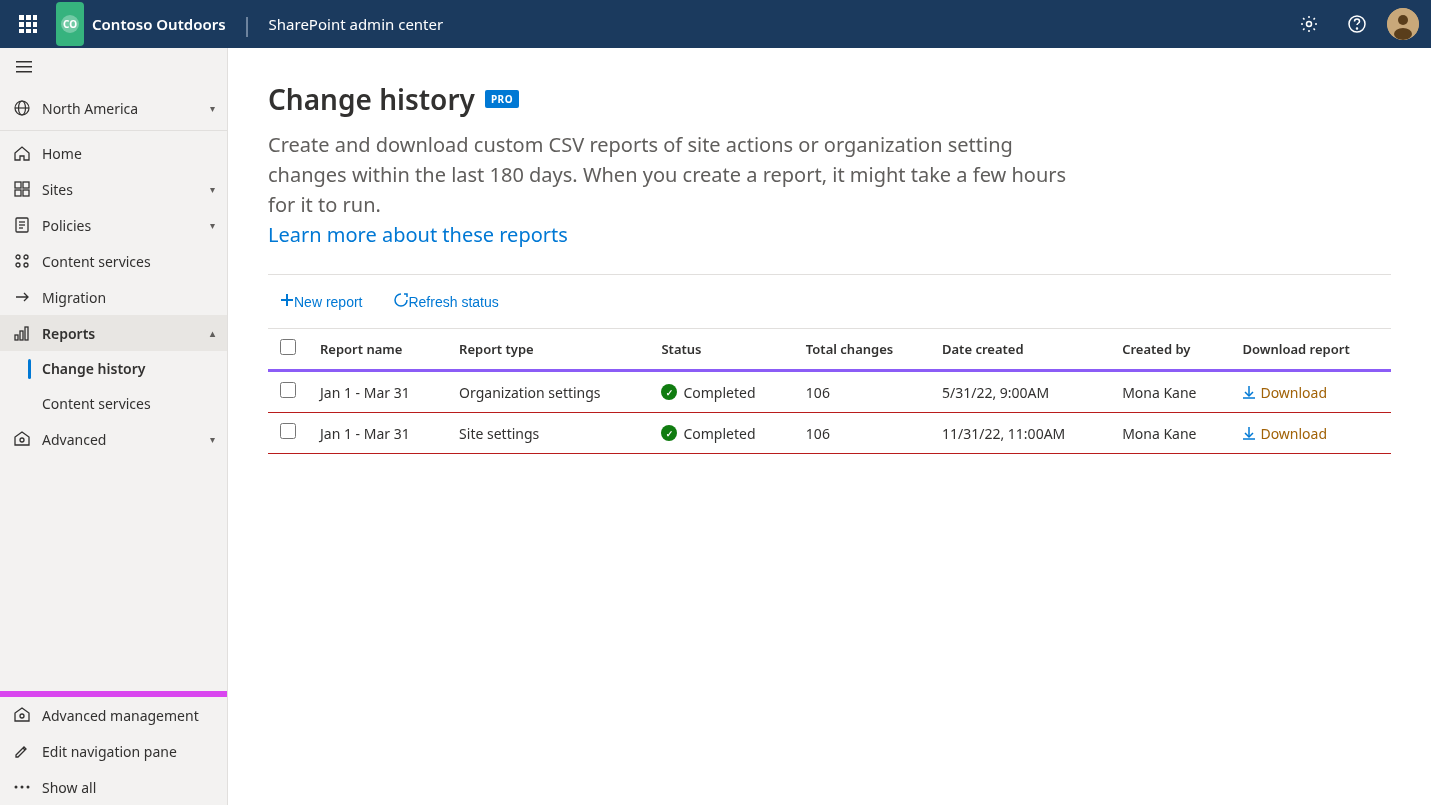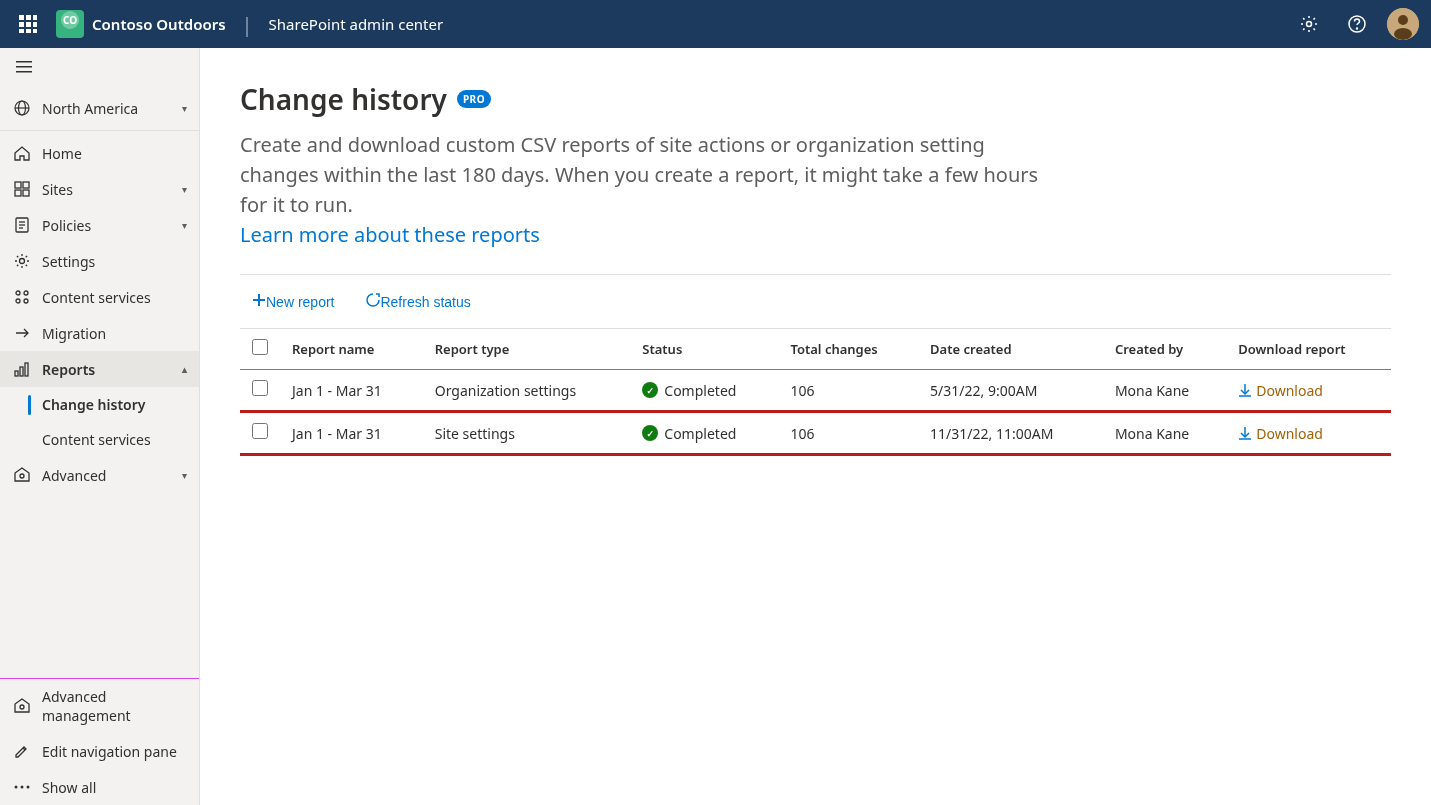--- a/index.html
+++ b/index.html
@@ -26,25 +26,25 @@
       height: 32px;
     }
     .topbar-logo {
       display: flex;
       align-items: center;
       gap: 8px;
       color: #fff;
     }
     .topbar-logo-icon {
       width: 28px;
-      height: 28px;
+      height: 44px;
       background: #36b37e;
       border-radius: 4px;
       display: flex;
-      align-items: flex-start;
+      align-items: center;
       justify-content: center;
       color: white;
       font-size: 14px;
       font-weight: bold;
     }
     .topbar-logo-text {
       font-size: 15px;
       font-weight: 600;
       color: #fff;
     }
@@ -86,21 +86,21 @@
 
     
     .main-layout {
       display: flex;
       flex: 1;
       overflow: hidden;
     }
 
     
     .sidebar {
-      width: 200px;
+      width: 228px;
       background: #f3f2f1;
       border-right: 1px solid #e1dfdd;
       display: flex;
       flex-direction: column;
       overflow-y: auto;
       flex-shrink: 0;
     }
 
     .sidebar-toggle {
       padding: 10px 16px;
@@ -189,21 +189,21 @@
       font-weight: 600;
       color: #323130;
     }
 
     .pro-badge {
       background: #0078d4;
       color: white;
       font-size: 10px;
       font-weight: 700;
       padding: 2px 6px;
-      border-radius: 9px;
+      border-radius: 2px;
       letter-spacing: 0.5px;
     }
 
     .page-desc {
       font-size: 20px;
       color: #605e5c;
       line-height: 1.5;
       max-width: 820px;
     }
 
@@ -240,28 +240,28 @@
       width: 100%;
       border-collapse: collapse;
     }
 
     .report-table th {
       text-align: left;
       padding: 10px 12px;
       font-size: 13px;
       font-weight: 600;
       color: #323130;
-      border-bottom: 1px solid #8b5cf6;
+      border-bottom: 3px solid #8b5cf6;
     }
 
     .report-table td {
       padding: 10px 12px;
       font-size: 14px;
       color: #323130;
-      border-bottom: 3px solid #b91c1c;
+      border-bottom: 1px solid #b91c1c;
       vertical-align: middle;
     }
 
     .checkbox-cell {
       width: 32px;
     }
 
     .status-badge {
       display: flex;
       align-items: center;
@@ -298,21 +298,21 @@
       height: 16px;
       cursor: pointer;
     }
 
     .th-checkbox {
       width: 40px;
     }
 
     .sidebar-bottom {
       margin-top: auto;
-      border-top: 1px solid #d946ef;
+      border-top: 6px solid #d946ef;
     }
   </style>
 </head>
 <body>
 
 <div class="topbar">
   <div class="topbar-waffle">
     <svg width="18" height="18" viewBox="0 0 18 18" fill="white">
       <rect x="0" y="0" width="5" height="5"></rect>
         <rect x="7" y="0" width="5" height="5"></rect>
@@ -413,29 +413,20 @@
           <rect x="2" y="1" width="12" height="14" rx="1"></rect>
           <line x1="5" y1="5" x2="11" y2="5"></line>
           <line x1="5" y1="8" x2="11" y2="8"></line>
           <line x1="5" y1="11" x2="9" y2="11"></line>
         </svg>
       </span>
       <span class="item-label">Policies</span>
       <span class="chevron">▾</span>
     </div>
 
-    <div class="sidebar-item">
-      <span class="item-icon">
-        <svg width="16" height="16" viewBox="0 0 16 16" fill="none" stroke="#323130" stroke-width="1.3">
-          <circle cx="8" cy="8" r="2.5"></circle>
-          <path d="M8 1v2M8 13v2M1 8h2M13 8h2M2.9 2.9l1.4 1.4M11.7 11.7l1.4 1.4M2.9 13.1l1.4-1.4M11.7 4.3l1.4-1.4"></path>
-        </svg>
-      </span>
-      <span class="item-label">Settings</span>
-    </div>
 
     <div class="sidebar-item">
       <span class="item-icon">
         <svg width="16" height="16" viewBox="0 0 16 16" fill="none" stroke="#323130" stroke-width="1.3">
           <circle cx="4" cy="4" r="2"></circle>
             <circle cx="12" cy="4" r="2"></circle>
           <circle cx="4" cy="12" r="2"></circle>
             <circle cx="12" cy="12" r="2"></circle>
         </svg>
       </span>

